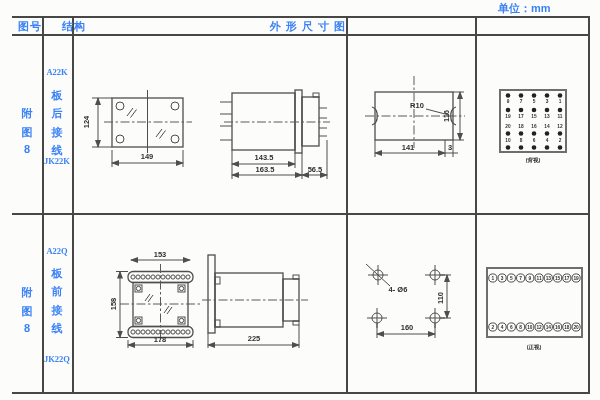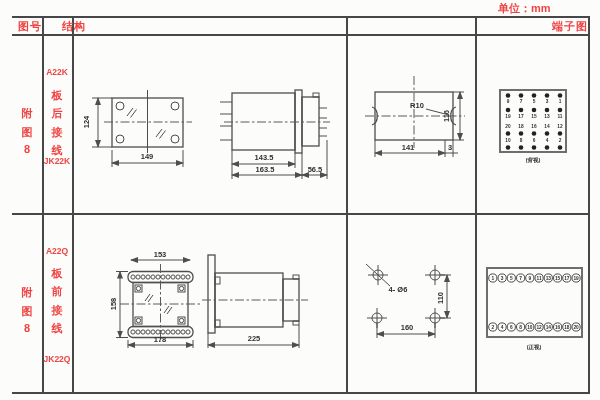--- a/index.html
+++ b/index.html
@@ -1,25 +1,25 @@
 <!DOCTYPE html>
 <html><head>
 <meta charset="utf-8">
 <style>
   html,body{margin:0;padding:0;background:#e8e8e8;}
   .page{position:relative;width:600px;height:400px;background:#fcfcfb;overflow:hidden;
-        font-family:"Liberation Sans",sans-serif;color:#ef4444;}
+        font-family:"Liberation Sans",sans-serif;color:#3b82f6;}
   .hl{position:absolute;left:12px;width:578px;height:2px;background:#474747;}
   .vl{position:absolute;top:16px;width:2px;height:378px;background:#474747;}
   .unit{position:absolute;top:1px;left:498px;width:92px;font-size:11px;font-weight:600;}
   .th{position:absolute;top:18px;height:16px;line-height:16px;text-align:right;
       font-size:11px;font-weight:600;letter-spacing:1px;white-space:nowrap;}
   .cell{position:absolute;}
   .vchar{position:absolute;left:0;width:100%;text-align:center;font-size:11px;font-weight:600;}
-  .model{position:absolute;left:0;width:100%;text-align:center;font-size:8.5px;font-weight:700;letter-spacing:0;}
+  .model{position:absolute;left:0;width:100%;text-align:center;font-size:8.5px;font-weight:700;letter-spacing:0;font-family:Liberation Serif, serif;}
   svg{position:absolute;display:block;}
   svg text{font-family:"Liberation Sans",sans-serif;fill:#2f2f2f;}
   .dim{font-size:7.5px;font-weight:600;}
   .tnum{font-size:4.8px;font-weight:600;}
   .vlabel{font-size:5.5px;font-weight:600;}
   .ln{stroke:#4e4e4e;stroke-width:1.3;fill:none;}
   .thin{stroke:#4e4e4e;stroke-width:1;fill:none;}
   .cl{stroke:#5a5a5a;stroke-width:1;fill:none;stroke-dasharray:9 2.5 2.5 2.5;}
   .dot{fill:#222;}
   .ring{stroke:#3a3a3a;stroke-width:0.9;fill:none;}
@@ -37,21 +37,21 @@
   <div class="hl" style="top:213px"></div>
   <div class="hl" style="top:392px"></div>
   <div class="vl" style="left:42px"></div>
   <div class="vl" style="left:72px"></div>
   <div class="vl" style="left:346px"></div>
   <div class="vl" style="left:475px"></div>
   <div class="vl" style="left:588px"></div>
 
   <div class="th" style="left:12px;width:30px">图号</div>
   <div class="th" style="left:42px;width:44px">结构</div>
-  <div class="th" style="left:475px;width:113px">端子图</div>
+  <div class="th" style="left:72px;width:274px">外 形 尺 寸 图</div>
 
   <div class="cell" style="left:12px;top:36px;width:30px;height:177px">
     <span class="vchar" style="top:70px">附</span>
     <span class="vchar" style="top:89px">图</span>
     <span class="vchar" style="top:107px">8</span>
   </div>
 
   <div class="cell" style="left:42px;top:36px;width:30px;height:177px">
     <span class="model" style="top:31px">A22K</span>
     <span class="vchar" style="top:52px">板</span>

